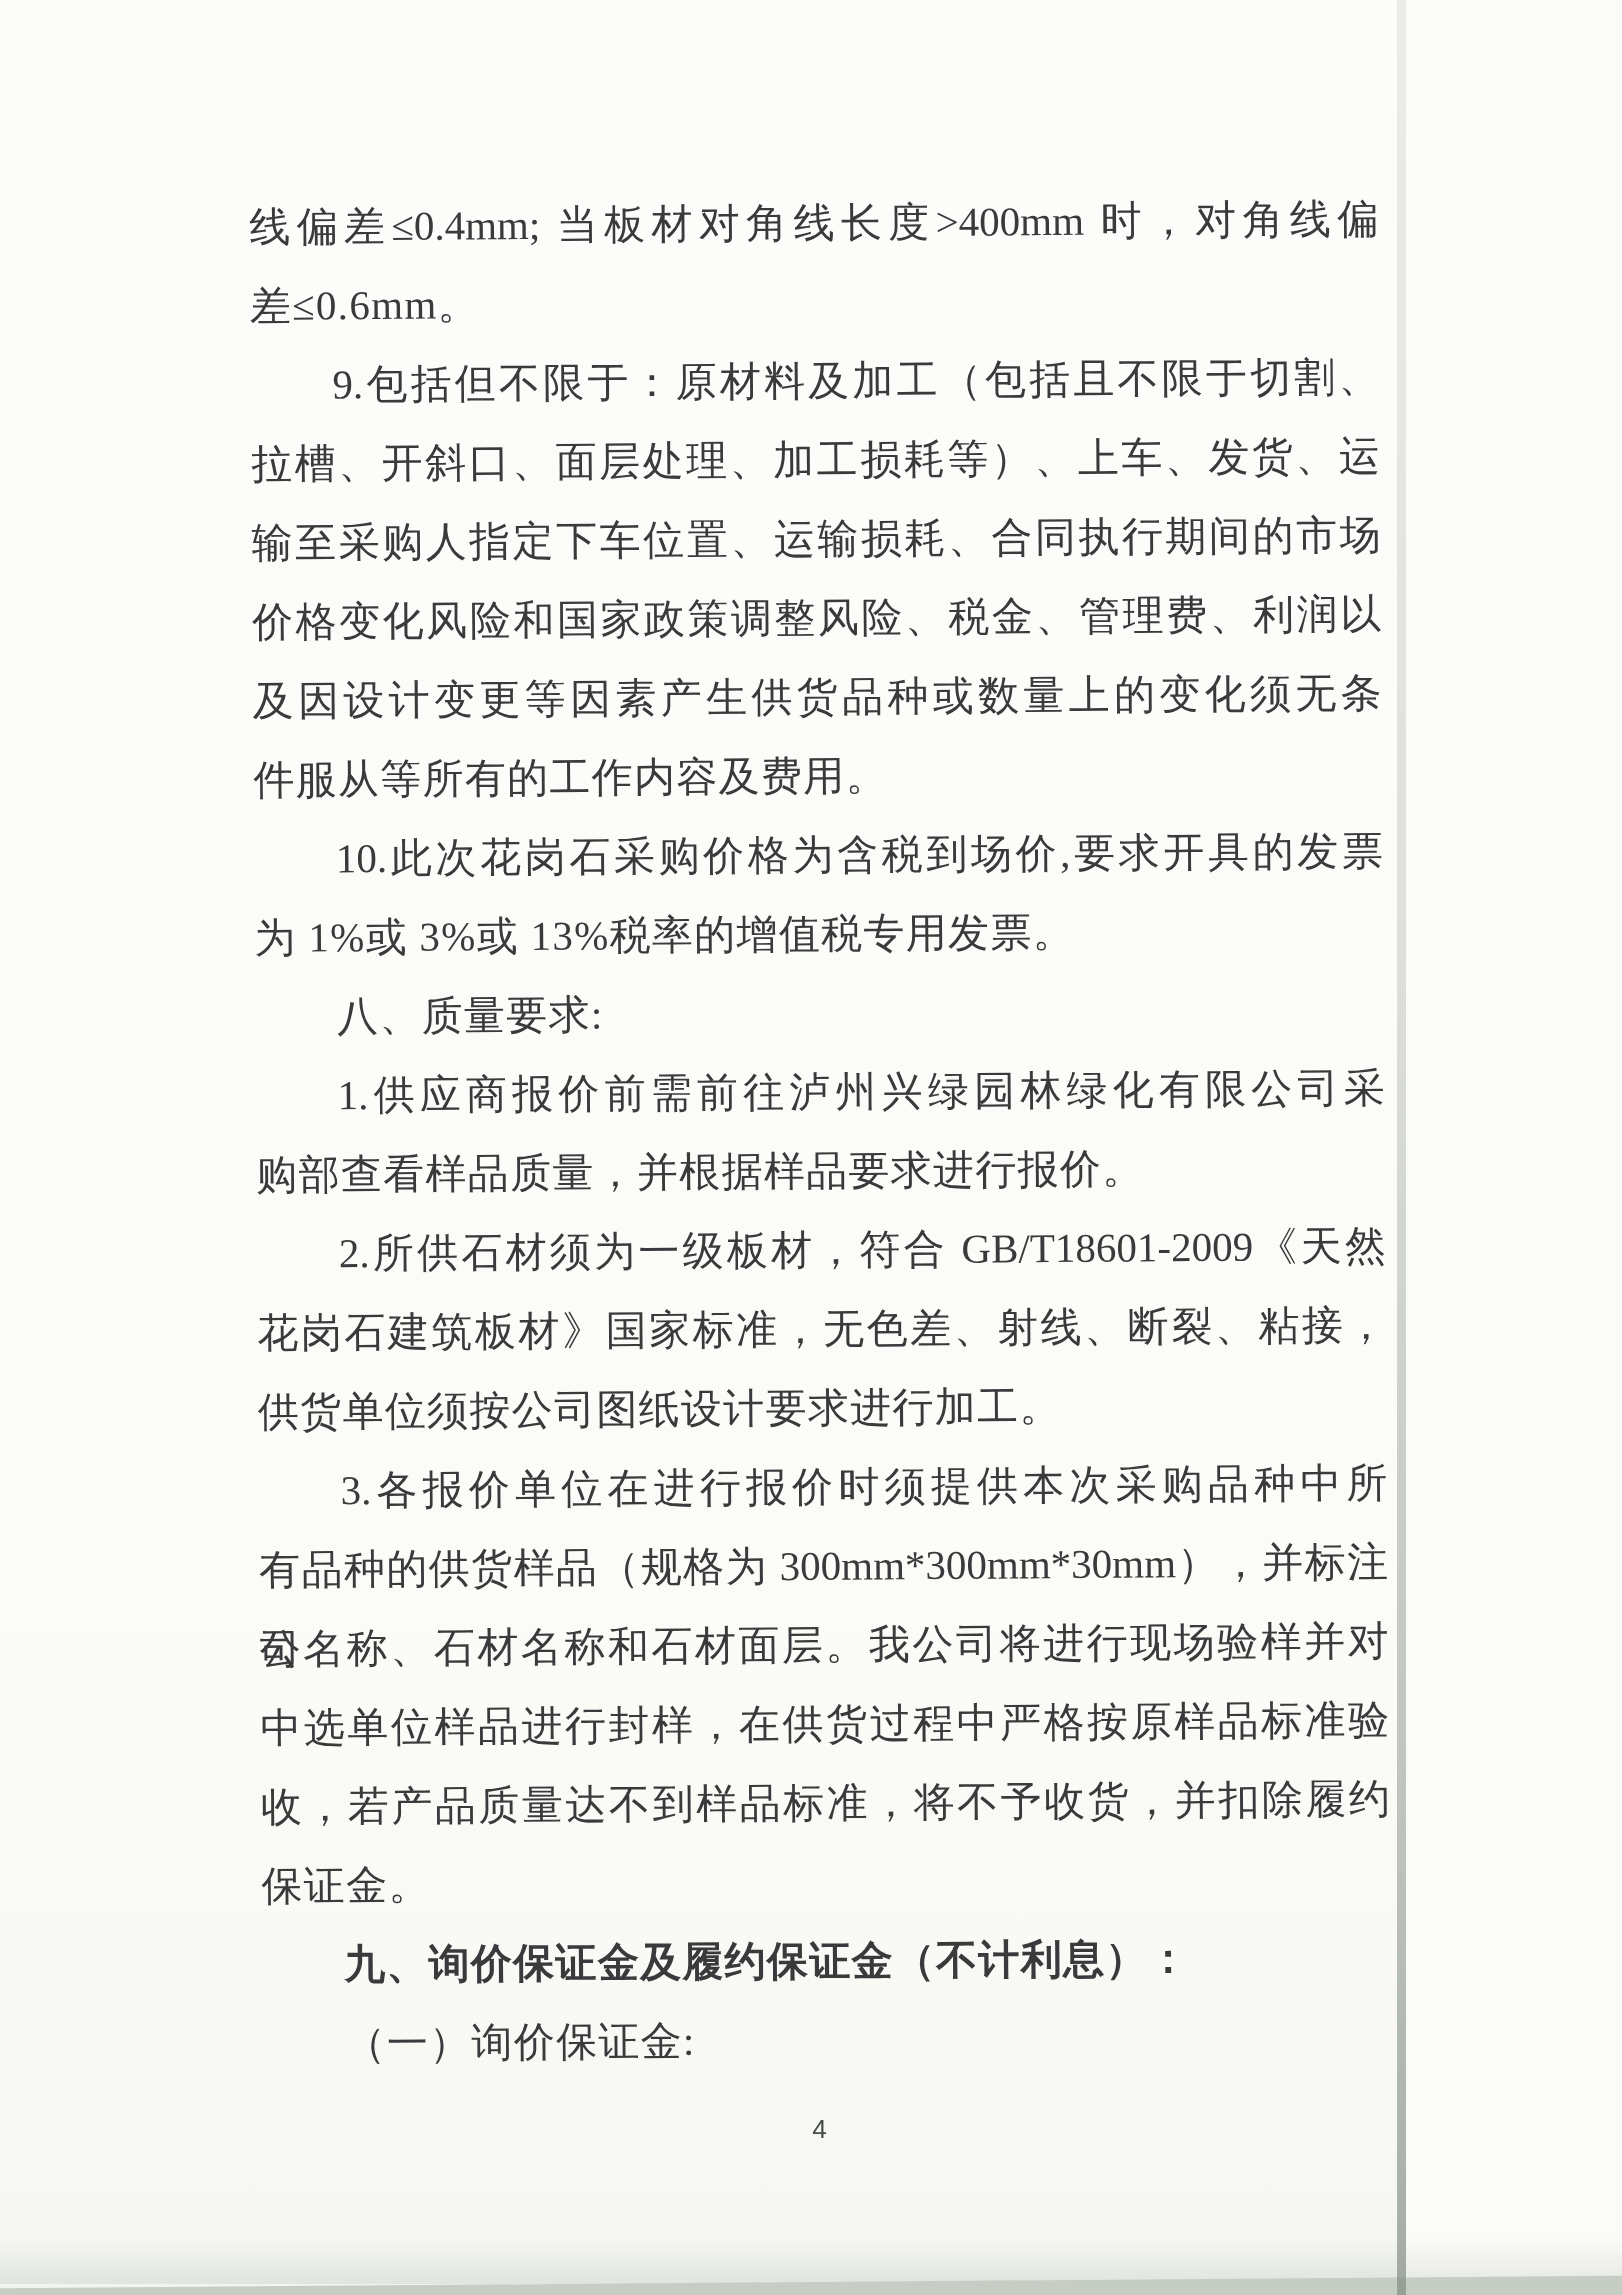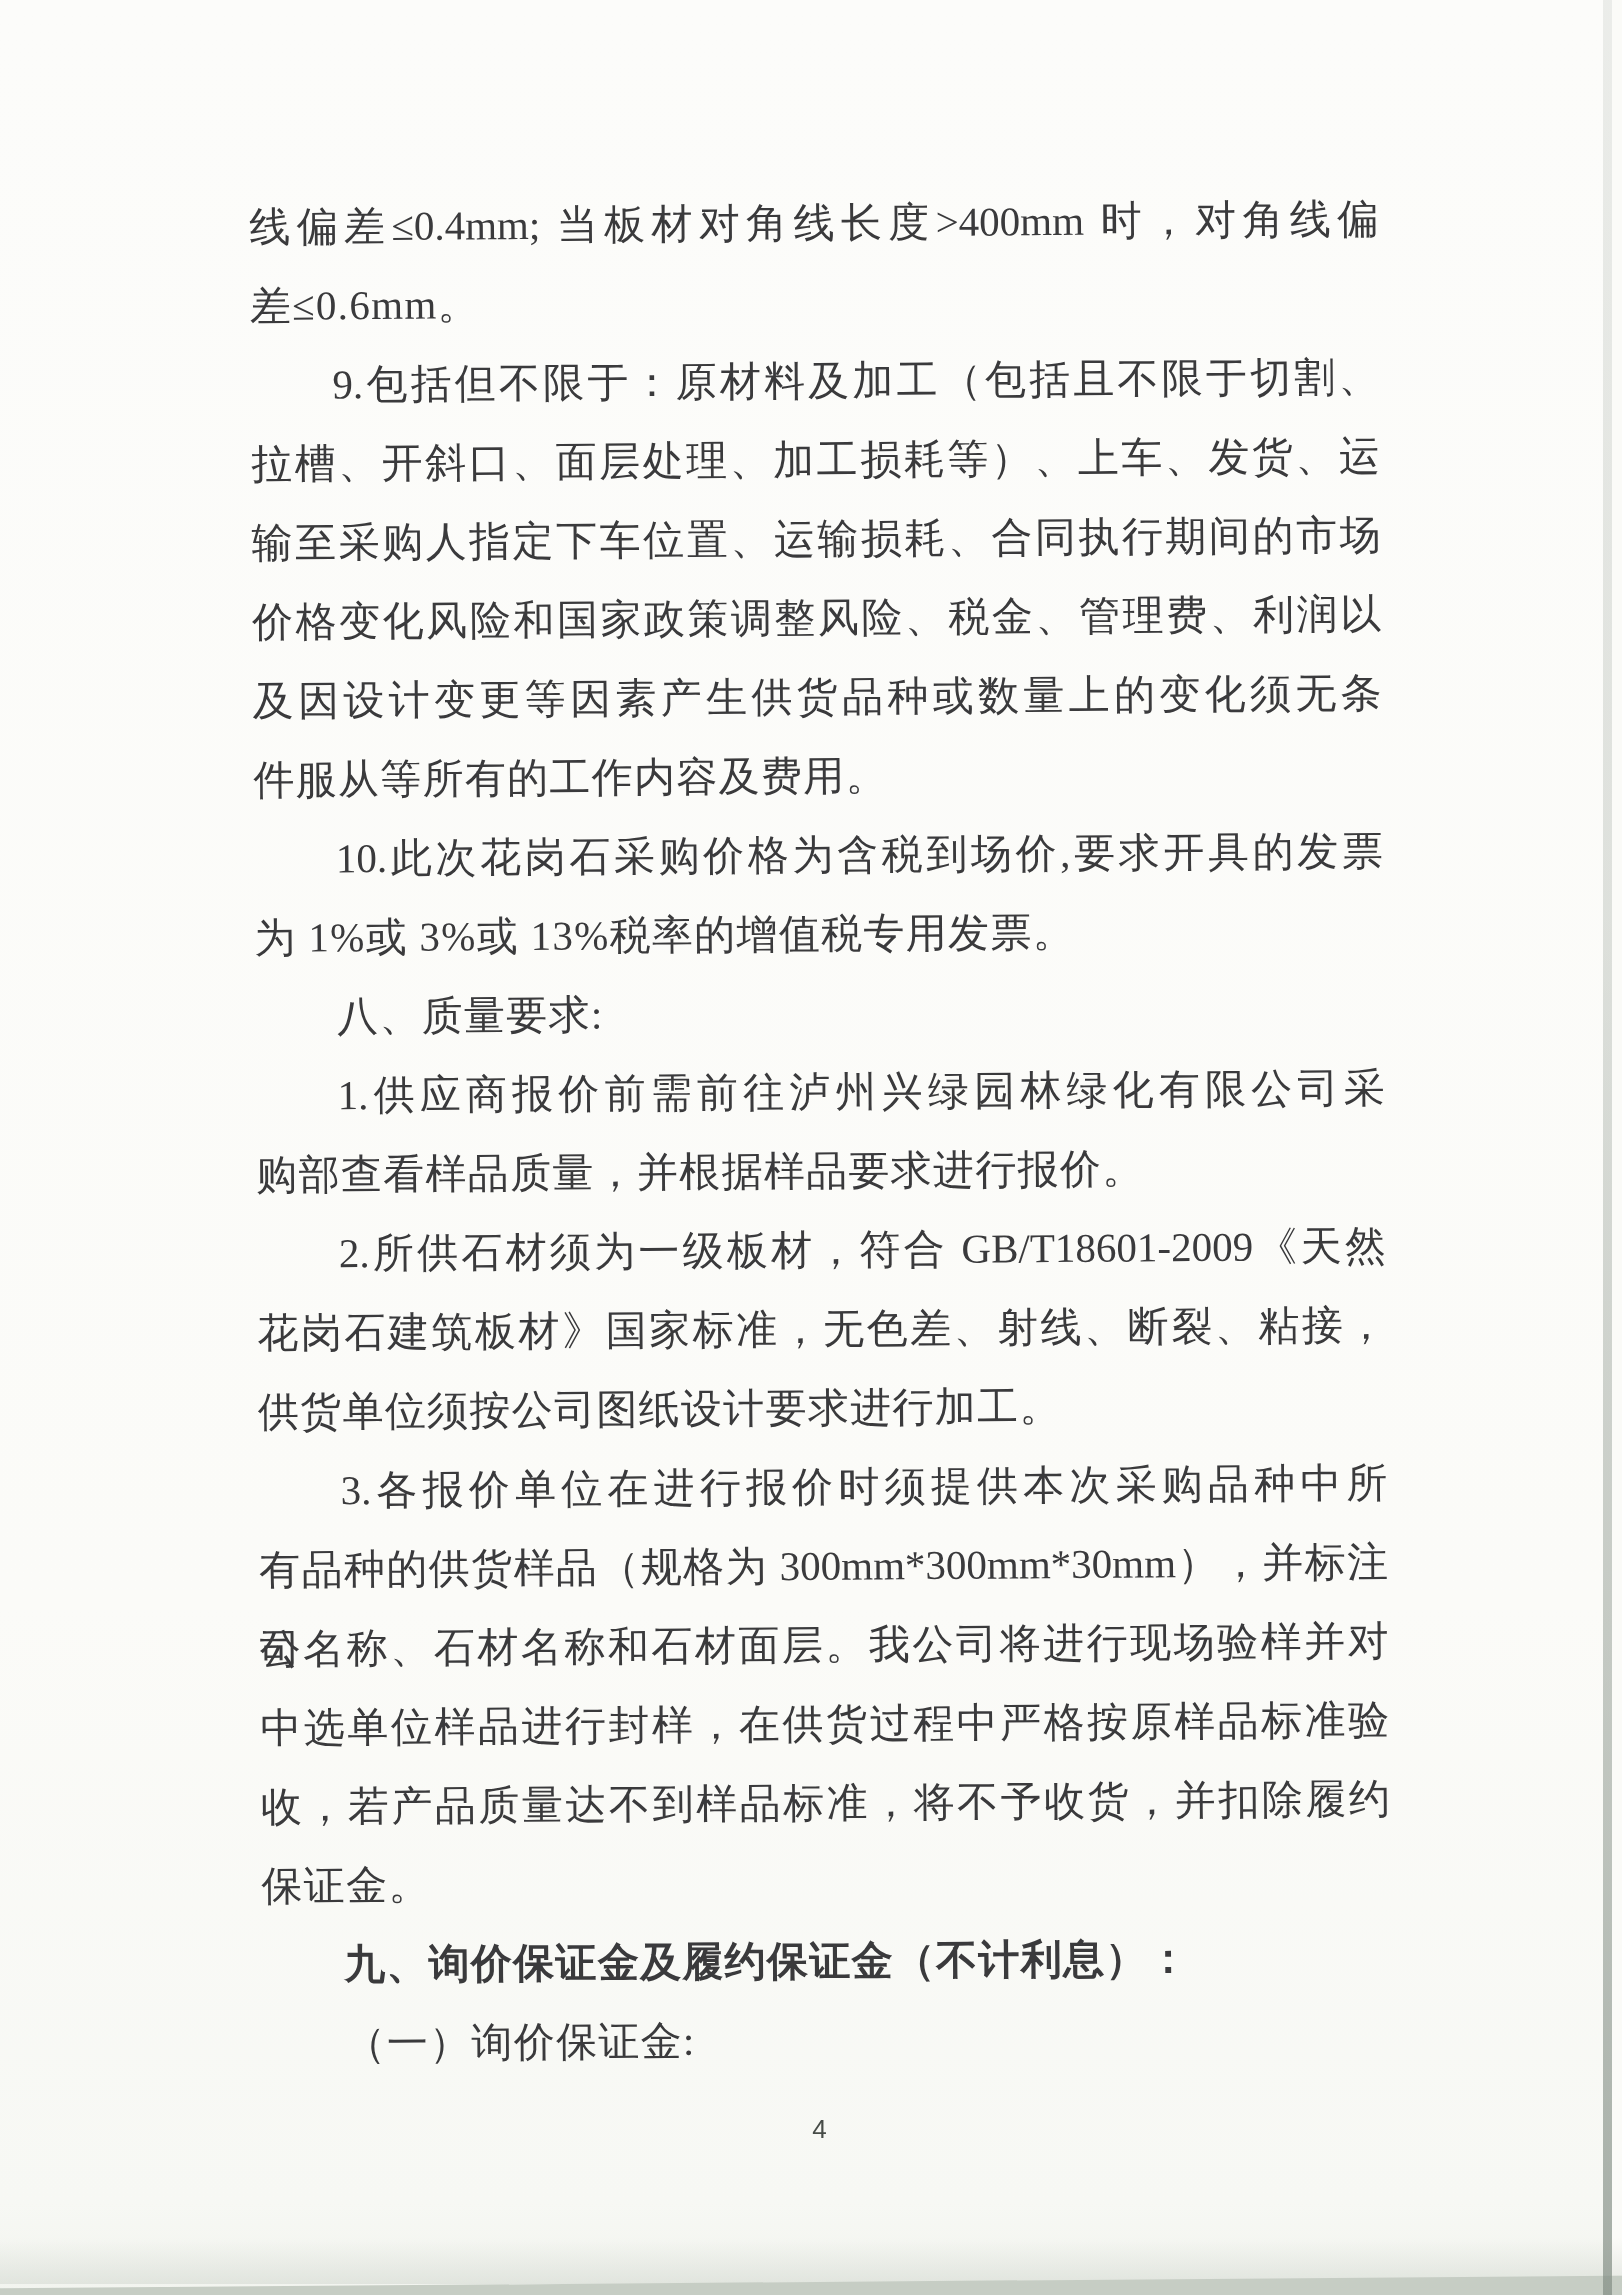--- a/index.html
+++ b/index.html
@@ -9,21 +9,21 @@
   body {
     width: 1623px;
     height: 2295px;
     background: #fbfbf8;
     overflow: hidden;
     font-family: "Liberation Serif", "DejaVu Serif", serif;
   }
   .page {
     position: absolute;
     inset: 0;
-    width: 1612px;
+    width: 1406px;
     height: 2295px;
     background: linear-gradient(180deg, #fcfcfa 0%, #fbfbf8 70%, #f7f8f4 96%, #f2f4ef 100%);
     data: none;
   }
   
   .edge-right {
     position: absolute;
     top: 0;
     right: 0;
     width: 9.2px;

